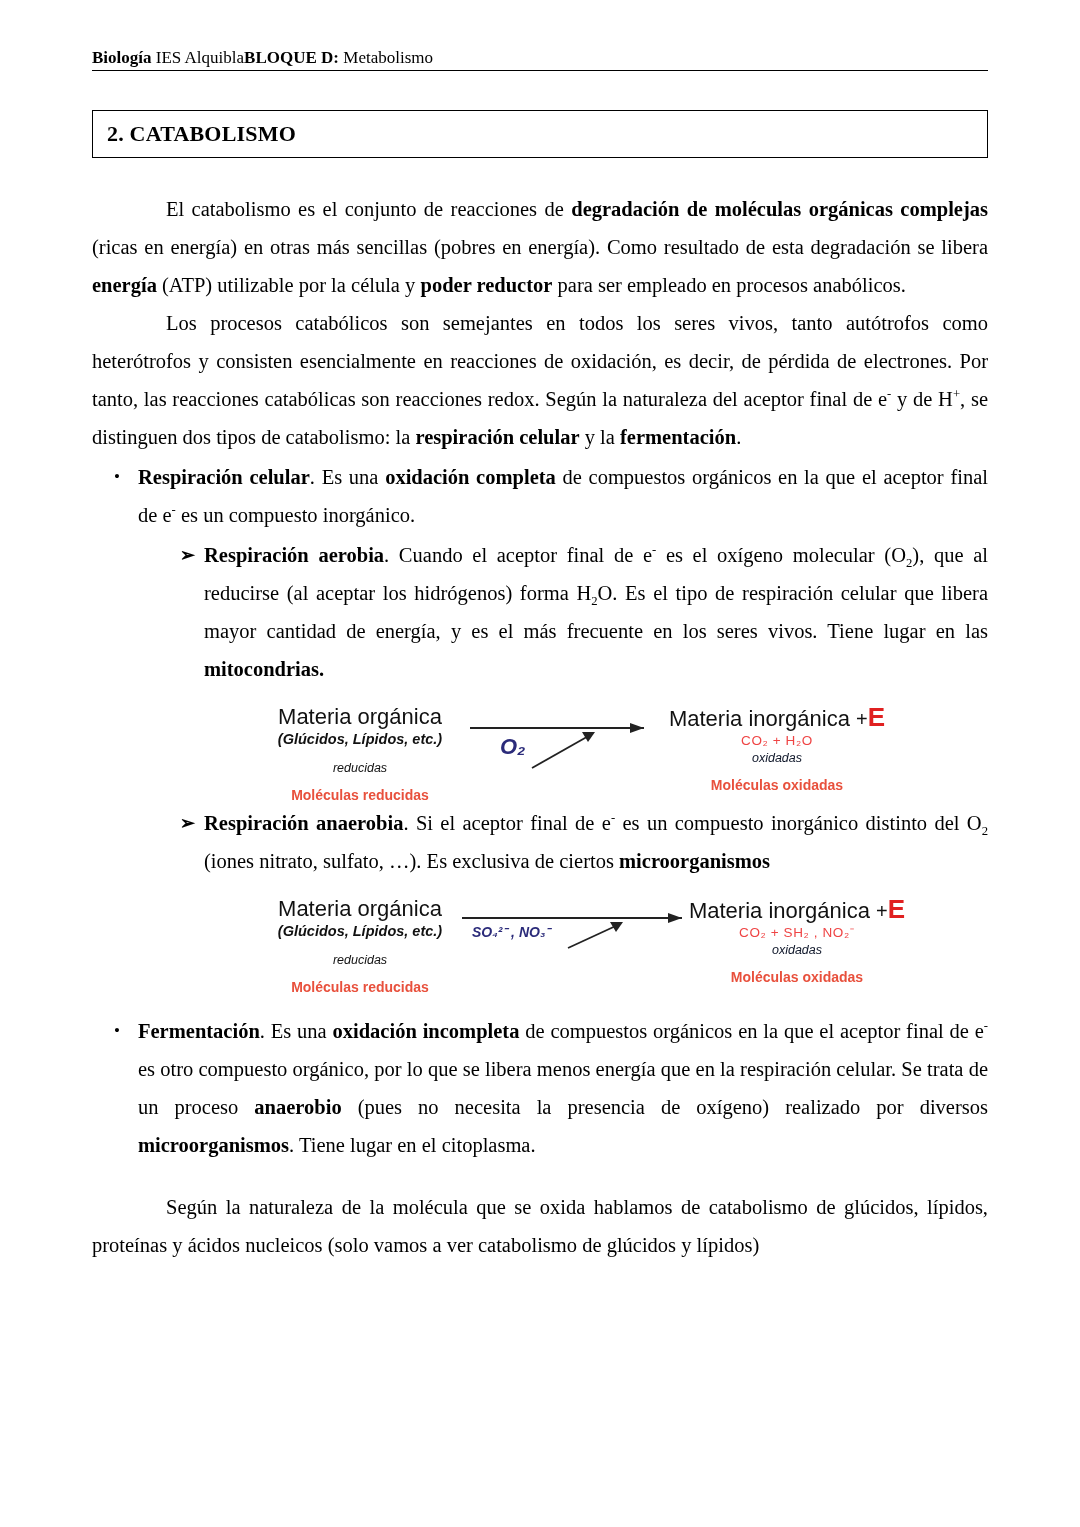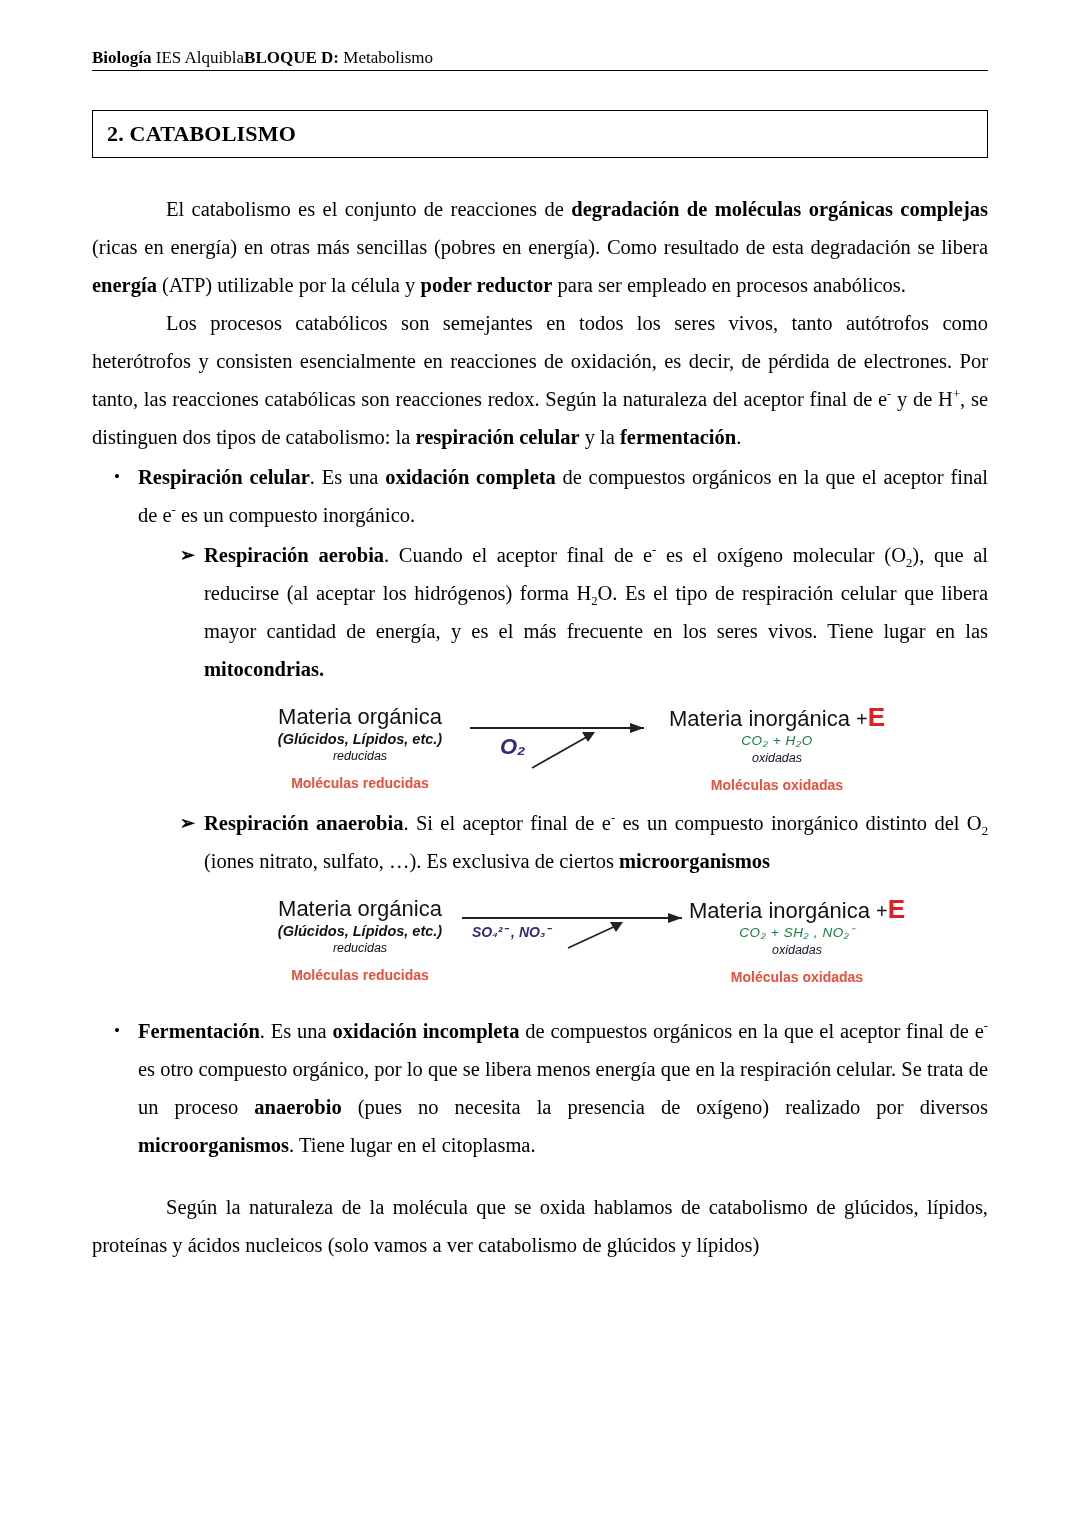--- a/index.html
+++ b/index.html
@@ -159,25 +159,25 @@
     font-weight: bold;
     color: #111;
     white-space: nowrap;
     line-height: 18px;
   }
   .dg-sub2 {
     font-size: 12.5px;
     font-style: italic;
     color: #111;
     line-height: 16px;
+    margin-top: 12px;
   }
   .dg-red-formula {
     font-size: 13.5px;
-    font-style: italic;
-    color: #15803d;
+    color: #ef4444;
     letter-spacing: 0.6px;
     line-height: 18px;
     white-space: nowrap;
   }
   .dg-red-sub {
     font-size: 12.5px;
     font-style: italic;
     color: #0f172a;
     line-height: 16px;
   }

